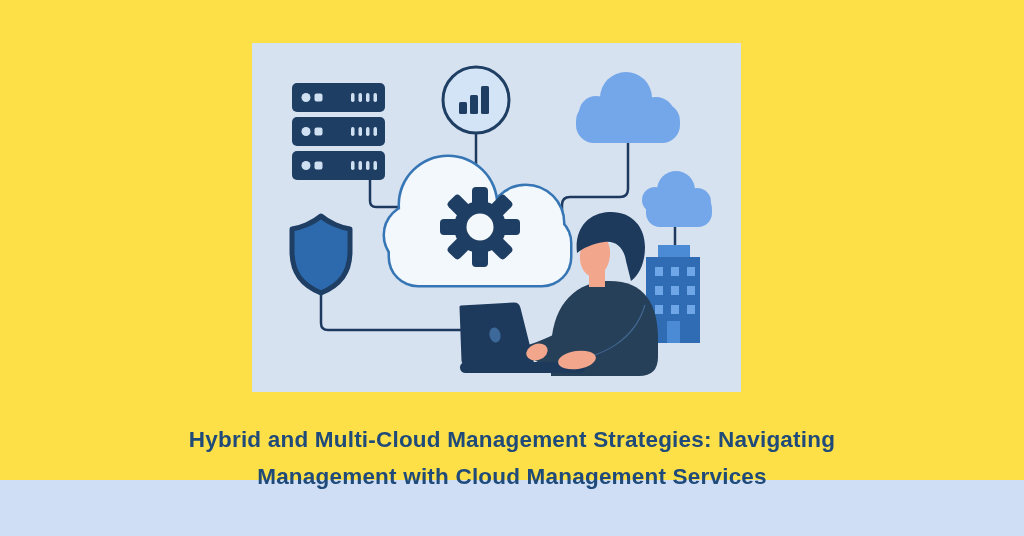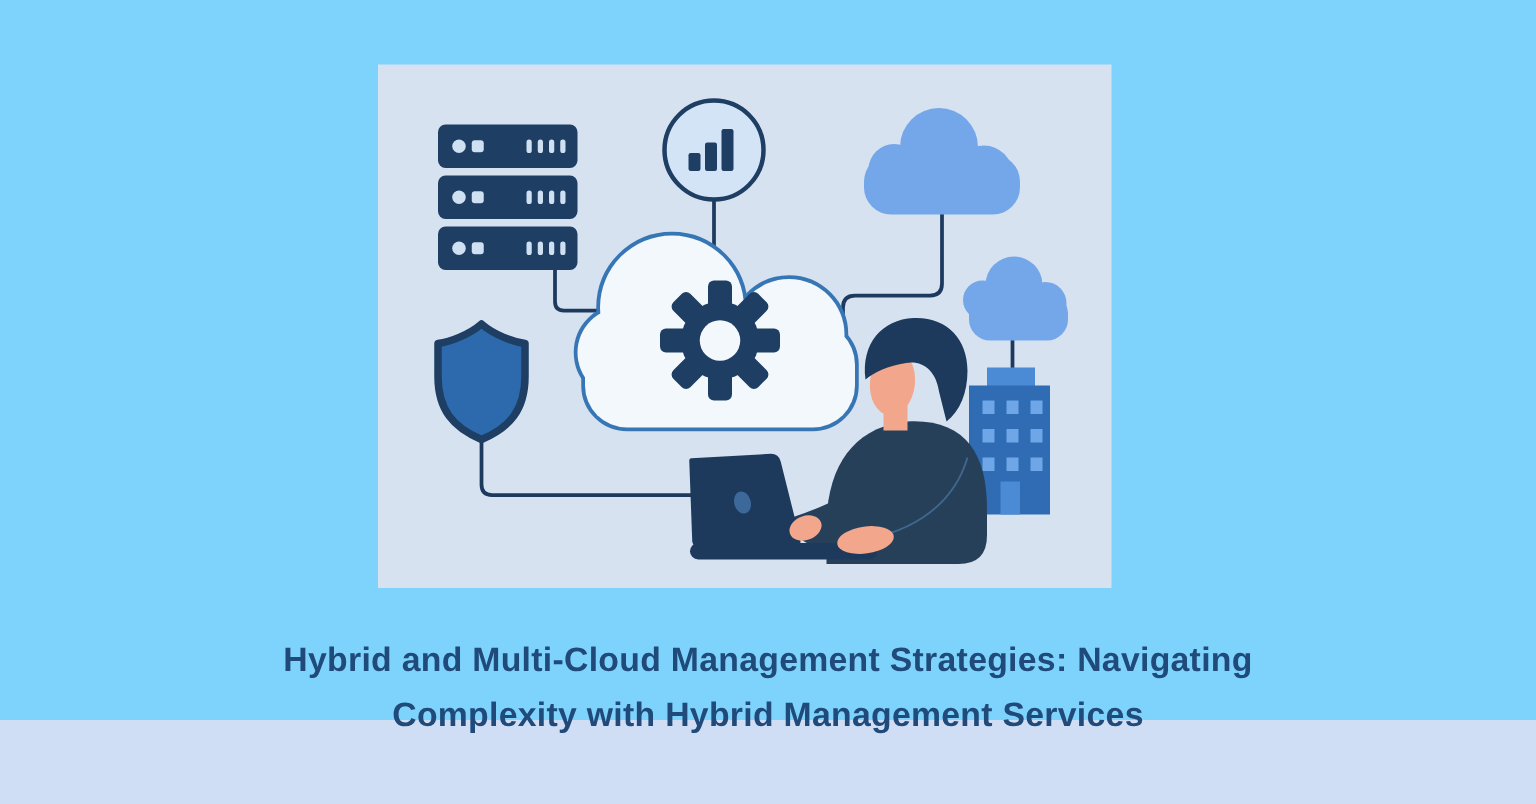--- a/index.html
+++ b/index.html
@@ -8,21 +8,21 @@
     width: 1024px;
     height: 536px;
     background: #cfdef5;
     font-family: "Liberation Sans", sans-serif;
     overflow: hidden;
   }
   .stage {
     position: relative;
     width: 1024px;
     height: 480px;
-    background: #7dd3fc;
+    background: #fde047;
   }
   .banner-card {
     position: absolute;
     left: 252px;
     top: 43px;
     width: 489px;
     height: 349px;
     background: #d7e2f1;
   }
   .banner-card svg { display: block; width: 489px; height: 349px; }
@@ -171,16 +171,16 @@
       <g fill="#f2a78c">
         <ellipse cx="285" cy="309" rx="11" ry="8" transform="rotate(-20 285 309)"></ellipse>
         <ellipse cx="325" cy="317" rx="19" ry="9" transform="rotate(-8 325 317)"></ellipse>
       </g>
 
     </svg>
   </div>
 
   <h1 class="page-title">
     <span>Hybrid and Multi-Cloud Management Strategies: Navigating</span>
-    <span>Complexity with Hybrid Management Services</span>
+    <span>Management with Cloud Management Services</span>
   </h1>
 
 </div>
 
 </body></html>

